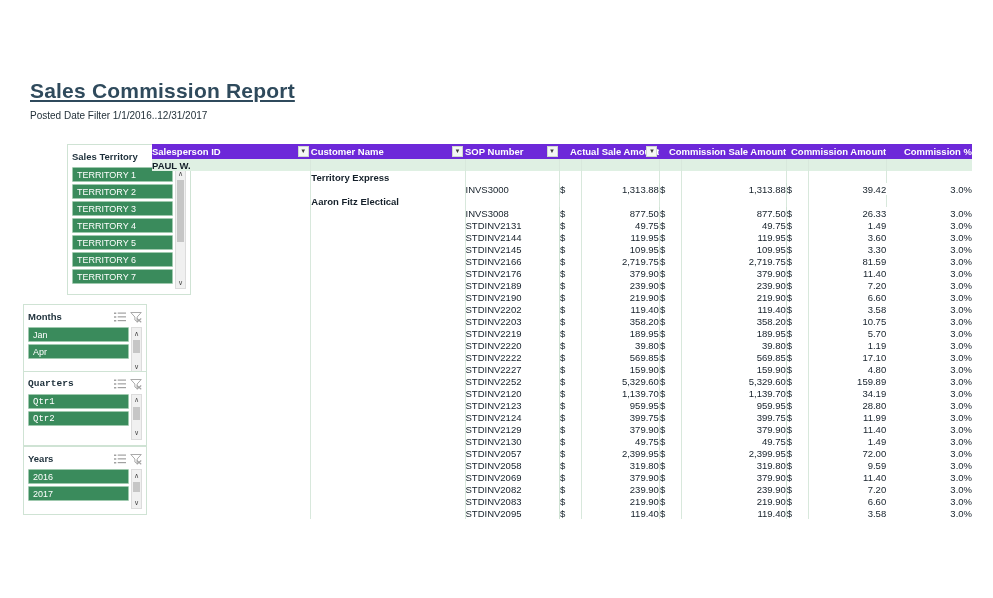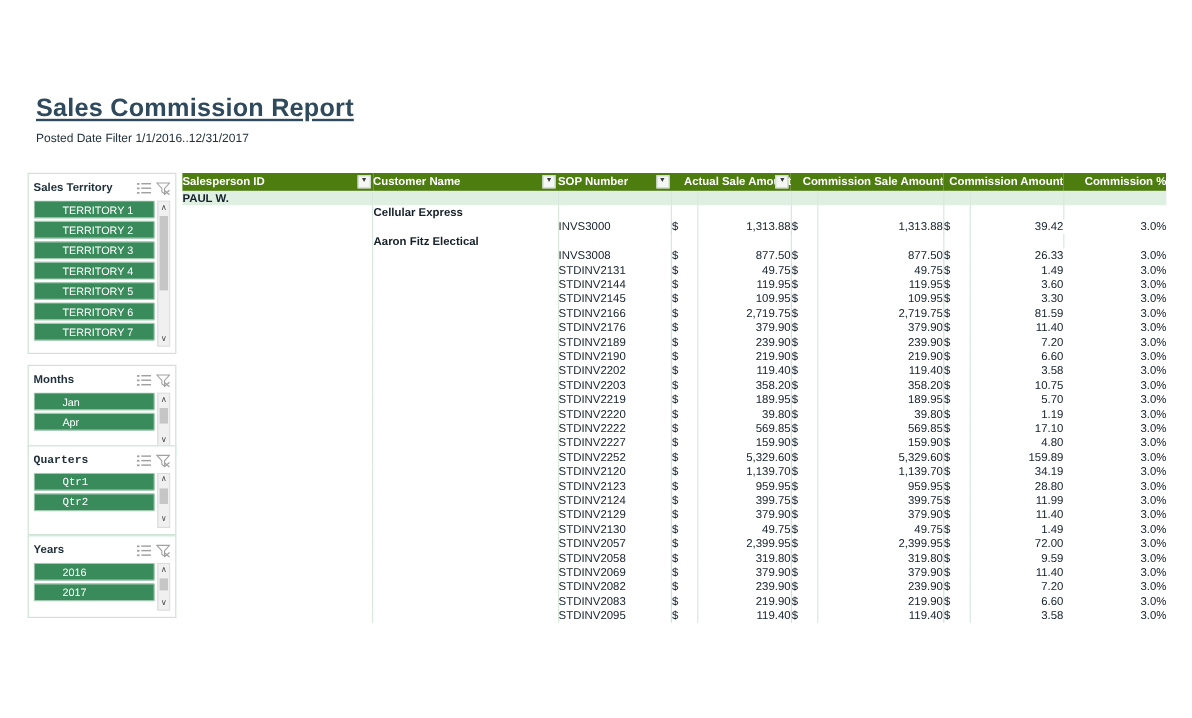--- a/index.html
+++ b/index.html
@@ -80,21 +80,21 @@
     width: 100%;
     box-sizing: border-box;
     padding-right: 13px;
   }
   .slicer-item {
     background: #3a8b5c;
     color: #ffffff;
     font-size: 9px;
     height: 15px;
     line-height: 15px;
-    padding-left: 23px;
+    padding-left: 4px;
     margin-bottom: 2px;
     border: 1px solid #9fc9ae;
     box-sizing: border-box;
     white-space: nowrap;
     overflow: hidden;
     border-radius: 1px;
   }
   
   .slicer-sb {
     position: absolute;
@@ -132,21 +132,21 @@
     top: 144px;
     width: 820px;
     border-collapse: collapse;
     font-size: 9.5px;
   }
   #pivot th, #pivot td {
     padding: 0;
     margin: 0;
   }
   thead th {
-    background: #4d7c0f;
+    background: #6d28d9;
     color: #ffffff;
     font-size: 9.5px;
     font-weight: bold;
     height: 15px;
     text-align: left;
     padding-left: 4px;
     white-space: nowrap;
     vertical-align: middle;
     position: relative;
   }
@@ -203,21 +203,21 @@
   }
   .colgrp { border-left: 1px solid #cfe3d4; }
 </style>
 </head>
 <body>
 
 <div id="report-title">Sales Commission Report</div>
 <div id="report-subtitle">Posted Date Filter 1/1/2016..12/31/2017</div>
 
 <div id="slicers-container">
-    <div class="slicer" style="top: 144px;">
+    <div class="slicer" style="top: 144px; margin-left: 44px;">
       <div class="slicer-head">
         <div class="slicer-title">Sales Territory</div>
         <div class="slicer-icons">
           <span>
             <svg class="slicer-icon" viewBox="0 0 16 16">
               <rect x="0" y="2" width="3" height="2" fill="#555"></rect>
               <rect x="5" y="2" width="11" height="1.6" fill="#555"></rect>
               <rect x="0" y="7" width="3" height="2" fill="#555"></rect>
               <rect x="5" y="7" width="11" height="1.6" fill="#555"></rect>
               <rect x="0" y="12" width="3" height="2" fill="#555"></rect>
@@ -385,21 +385,21 @@
         <td></td>
         <td></td>
         <td></td>
         <td></td>
         <td></td>
         <td></td>
         <td></td>
       </tr>
       <tr>
         <td class="first"></td>
-        <td class="cust">Cellular Express</td>
+        <td class="cust">Territory Express</td>
         <td></td>
         <td></td>
         <td></td>
         <td></td>
         <td></td>
         <td></td>
         <td></td>
         <td></td>
       </tr>
       <tr>

